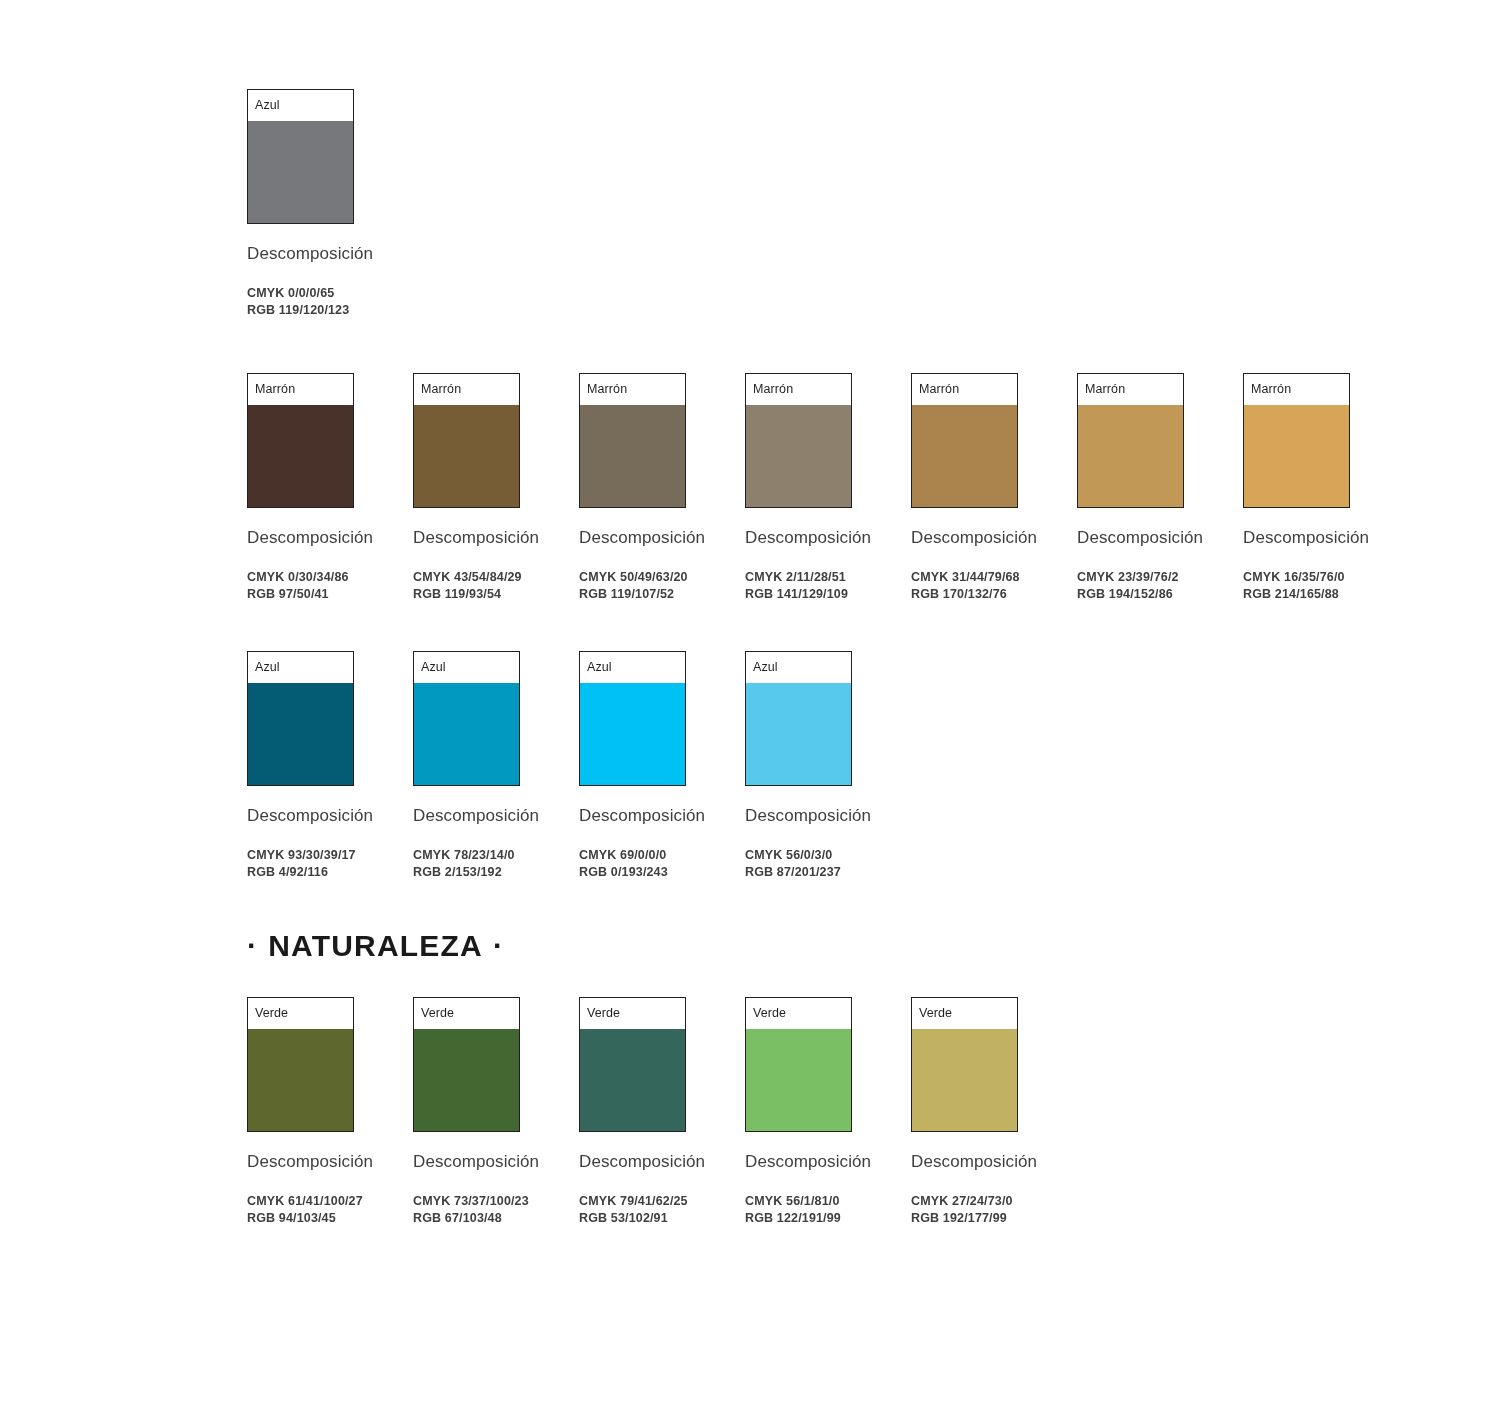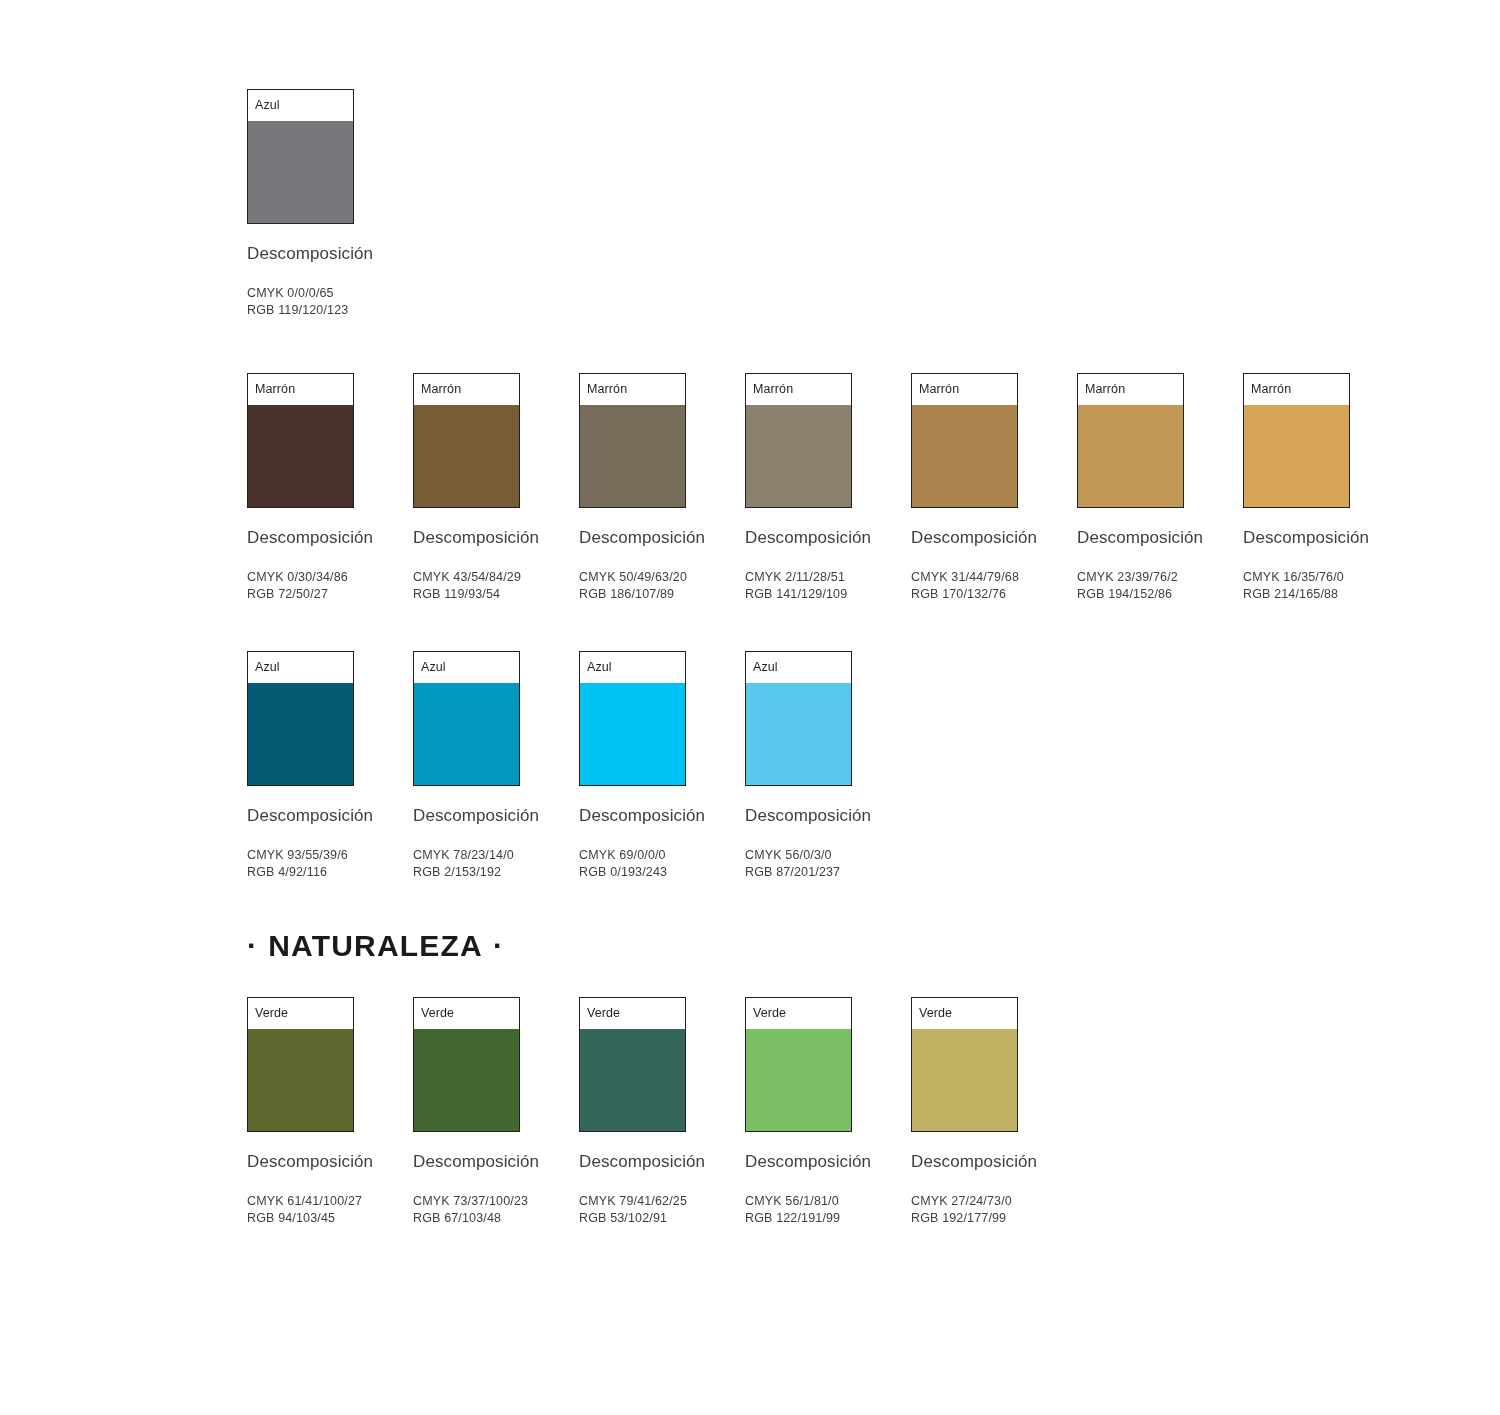--- a/index.html
+++ b/index.html
@@ -93,20 +93,21 @@
     letter-spacing: 0.1px;
   }
 
   .codes {
     margin-top: 21px;
     font-size: 12.5px;
     line-height: 16.5px;
     color: #3f3f3f;
     white-space: nowrap;
     letter-spacing: 0.15px;
+    font-weight: bold;
   }
   .codes div { white-space: nowrap; }
 
   
   .block-top    { margin-bottom: 55px; }
   .heading-gap  { margin-bottom: 36px; }
   .row-gap      { margin-bottom: 49px; }
 </style>
 </head>
 <body>
@@ -133,21 +134,21 @@
   <div class="section">
     <div class="swatch-row row-gap">
   <div class="swatch">
     <div class="chip">
       <div class="chip-label">Marrón</div>
       <div class="chip-fill" style="background: rgb(72, 50, 41);"></div>
     </div>
     <div class="desc">Descomposición</div>
     <div class="codes">
       <div>CMYK 0/30/34/86</div>
-      <div>RGB 72/50/27</div>
+      <div>RGB 97/50/41</div>
     </div>
   </div>
 
   <div class="swatch">
     <div class="chip">
       <div class="chip-label">Marrón</div>
       <div class="chip-fill" style="background: rgb(119, 93, 54);"></div>
     </div>
     <div class="desc">Descomposición</div>
     <div class="codes">
@@ -157,21 +158,21 @@
   </div>
 
   <div class="swatch">
     <div class="chip">
       <div class="chip-label">Marrón</div>
       <div class="chip-fill" style="background: rgb(119, 107, 89);"></div>
     </div>
     <div class="desc">Descomposición</div>
     <div class="codes">
       <div>CMYK 50/49/63/20</div>
-      <div>RGB 186/107/89</div>
+      <div>RGB 119/107/52</div>
     </div>
   </div>
 
   <div class="swatch">
     <div class="chip">
       <div class="chip-label">Marrón</div>
       <div class="chip-fill" style="background: rgb(141, 129, 109);"></div>
     </div>
     <div class="desc">Descomposición</div>
     <div class="codes">
@@ -220,21 +221,21 @@
 
   <div class="section">
     <div class="swatch-row row-gap">
   <div class="swatch">
     <div class="chip">
       <div class="chip-label">Azul</div>
       <div class="chip-fill" style="background: rgb(4, 92, 116);"></div>
     </div>
     <div class="desc">Descomposición</div>
     <div class="codes">
-      <div>CMYK 93/55/39/6</div>
+      <div>CMYK 93/30/39/17</div>
       <div>RGB 4/92/116</div>
     </div>
   </div>
 
   <div class="swatch">
     <div class="chip">
       <div class="chip-label">Azul</div>
       <div class="chip-fill" style="background: rgb(2, 153, 192);"></div>
     </div>
     <div class="desc">Descomposición</div>

